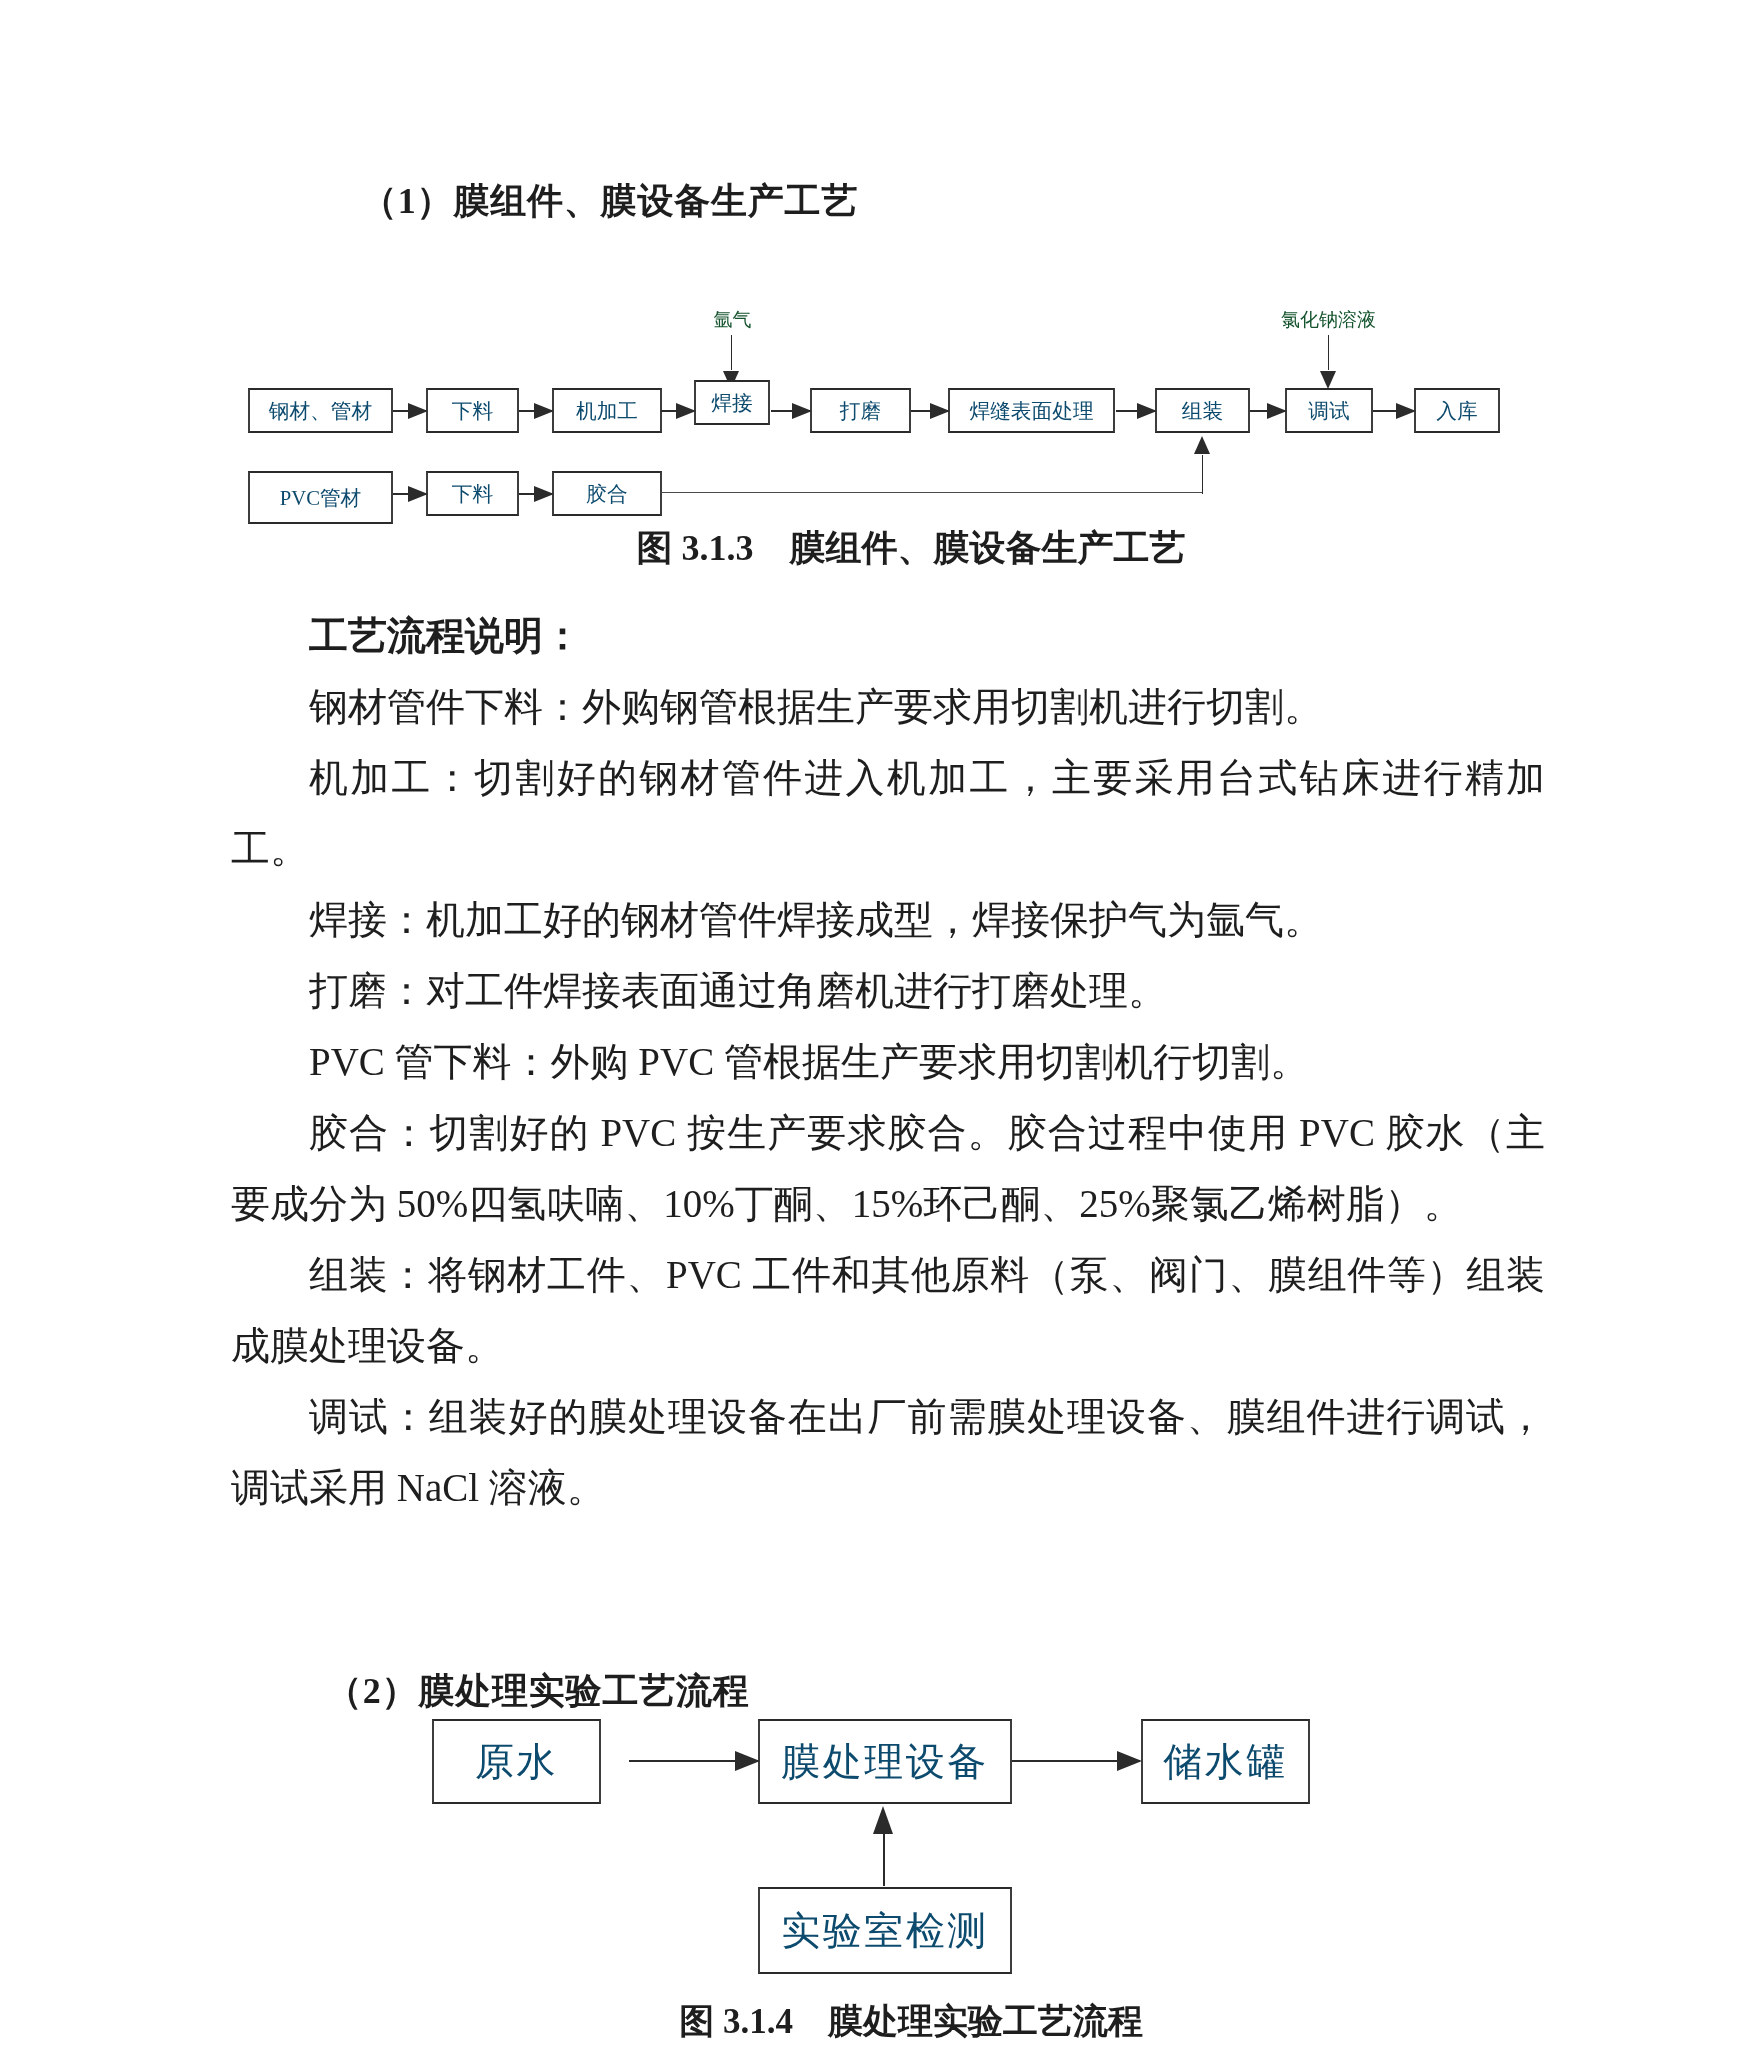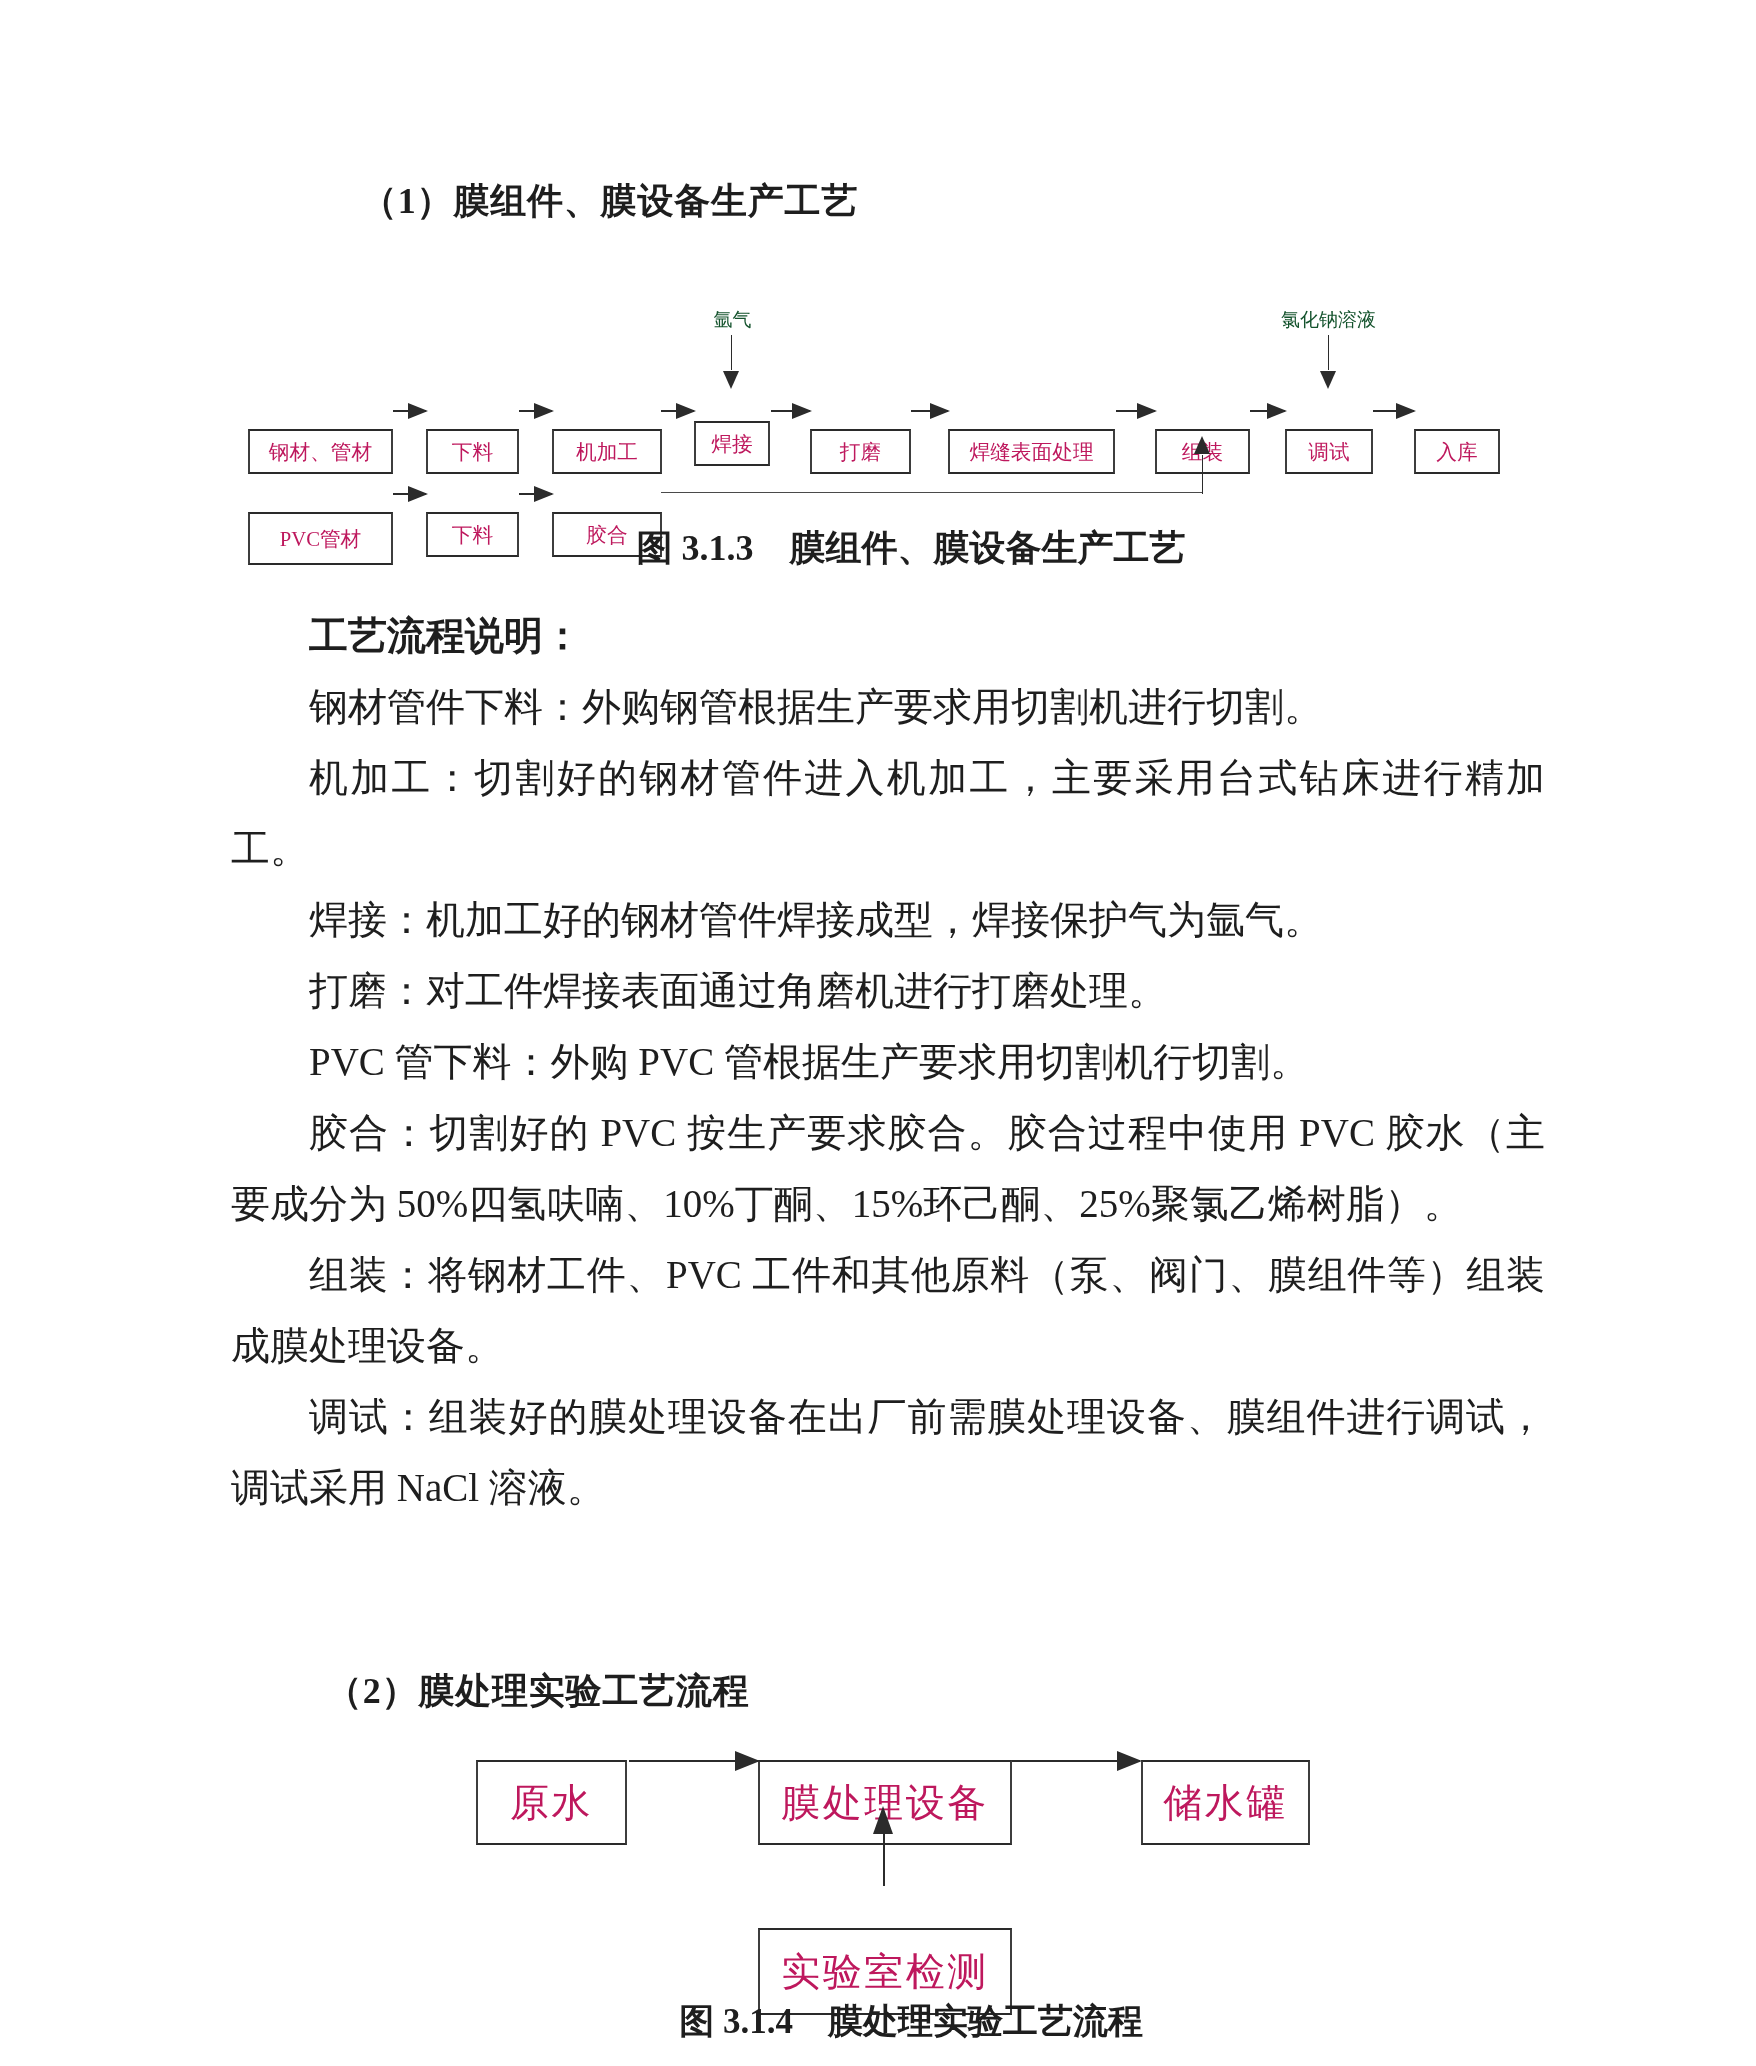--- a/index.html
+++ b/index.html
@@ -18,21 +18,21 @@
   .caption2 { font-size:35px; }
   
   .textblock { width:1314px; font-size:39px; line-height:71px; text-align:justify; }
   .textblock p { margin:0; text-indent:2em; }
   .bold { font-weight:bold; }
   
   .b {
     position:absolute; box-sizing:border-box;
     border:2.1px solid #3d3d3d; border-top-color:#2a2a2a; border-bottom-color:#2a2a2a;
     background:#ffffff; display:flex; align-items:center; justify-content:center;
-    font-size:20.7px; color:#be185d; white-space:nowrap;margin-top:41px;
+    font-size:20.7px; color:#0c4a6e; white-space:nowrap;
   }
   .b2 { border-width:2.5px; font-size:39px; letter-spacing:2.5px; }
   
   .dlabel { position:absolute; font-size:19px; text-align:center; color:#14532d; white-space:nowrap; }
   
   .harrow { position:absolute; height:0; border-top:2.1px solid #2b2b2b; }
   .harrow::after {
     content:""; position:absolute; right:-1.7px; top:-9px; width:0; height:0;
     border-left:20.7px solid #2b2b2b; border-top:8.3px solid transparent; border-bottom:8.3px solid transparent;
   }
@@ -108,21 +108,21 @@
   <p>打磨：对工件焊接表面通过角磨机进行打磨处理。</p>
   <p>PVC 管下料：外购 PVC 管根据生产要求用切割机行切割。</p>
   <p>胶合：切割好的 PVC 按生产要求胶合。胶合过程中使用 PVC 胶水（主要成分为 50%四氢呋喃、10%丁酮、15%环己酮、25%聚氯乙烯树脂）。</p>
   <p>组装：将钢材工件、PVC 工件和其他原料（泵、阀门、膜组件等）组装成膜处理设备。</p>
   <p>调试：组装好的膜处理设备在出厂前需膜处理设备、膜组件进行调试，调试采用 NaCl 溶液。</p>
 </div>
 
 <div class="abs h-num" style="left:326px; top:1664px;">（2）膜处理实验工艺流程</div>
 
 <div class="abs" style="left:0; top:1694px; width:1756px; height:331px;">
-  <div class="b b2" style="left:476px; top:25px;  width:151px; height:85px;">原水</div>
+  <div class="b b2" style="left:432px; top:25px;  width:169px; height:85px;">原水</div>
   <div class="b b2" style="left:758px; top:25px;  width:254px; height:85px;">膜处理设备</div>
   <div class="b b2" style="left:1141px; top:25px;  width:169px; height:85px;">储水罐</div>
 
   <div class="harrow harrow2" style="left:629px; top:66px; width:129px;"></div>
   <div class="harrow harrow2" style="left:1012px; top:66px; width:128px;"></div>
 
   <div class="b b2" style="left:758px; top:193px; width:254px; height:87px;">实验室检测</div>
   <div class="vup vup2" style="left:883px; top:140px; height:52px;"></div>
 </div>
 

